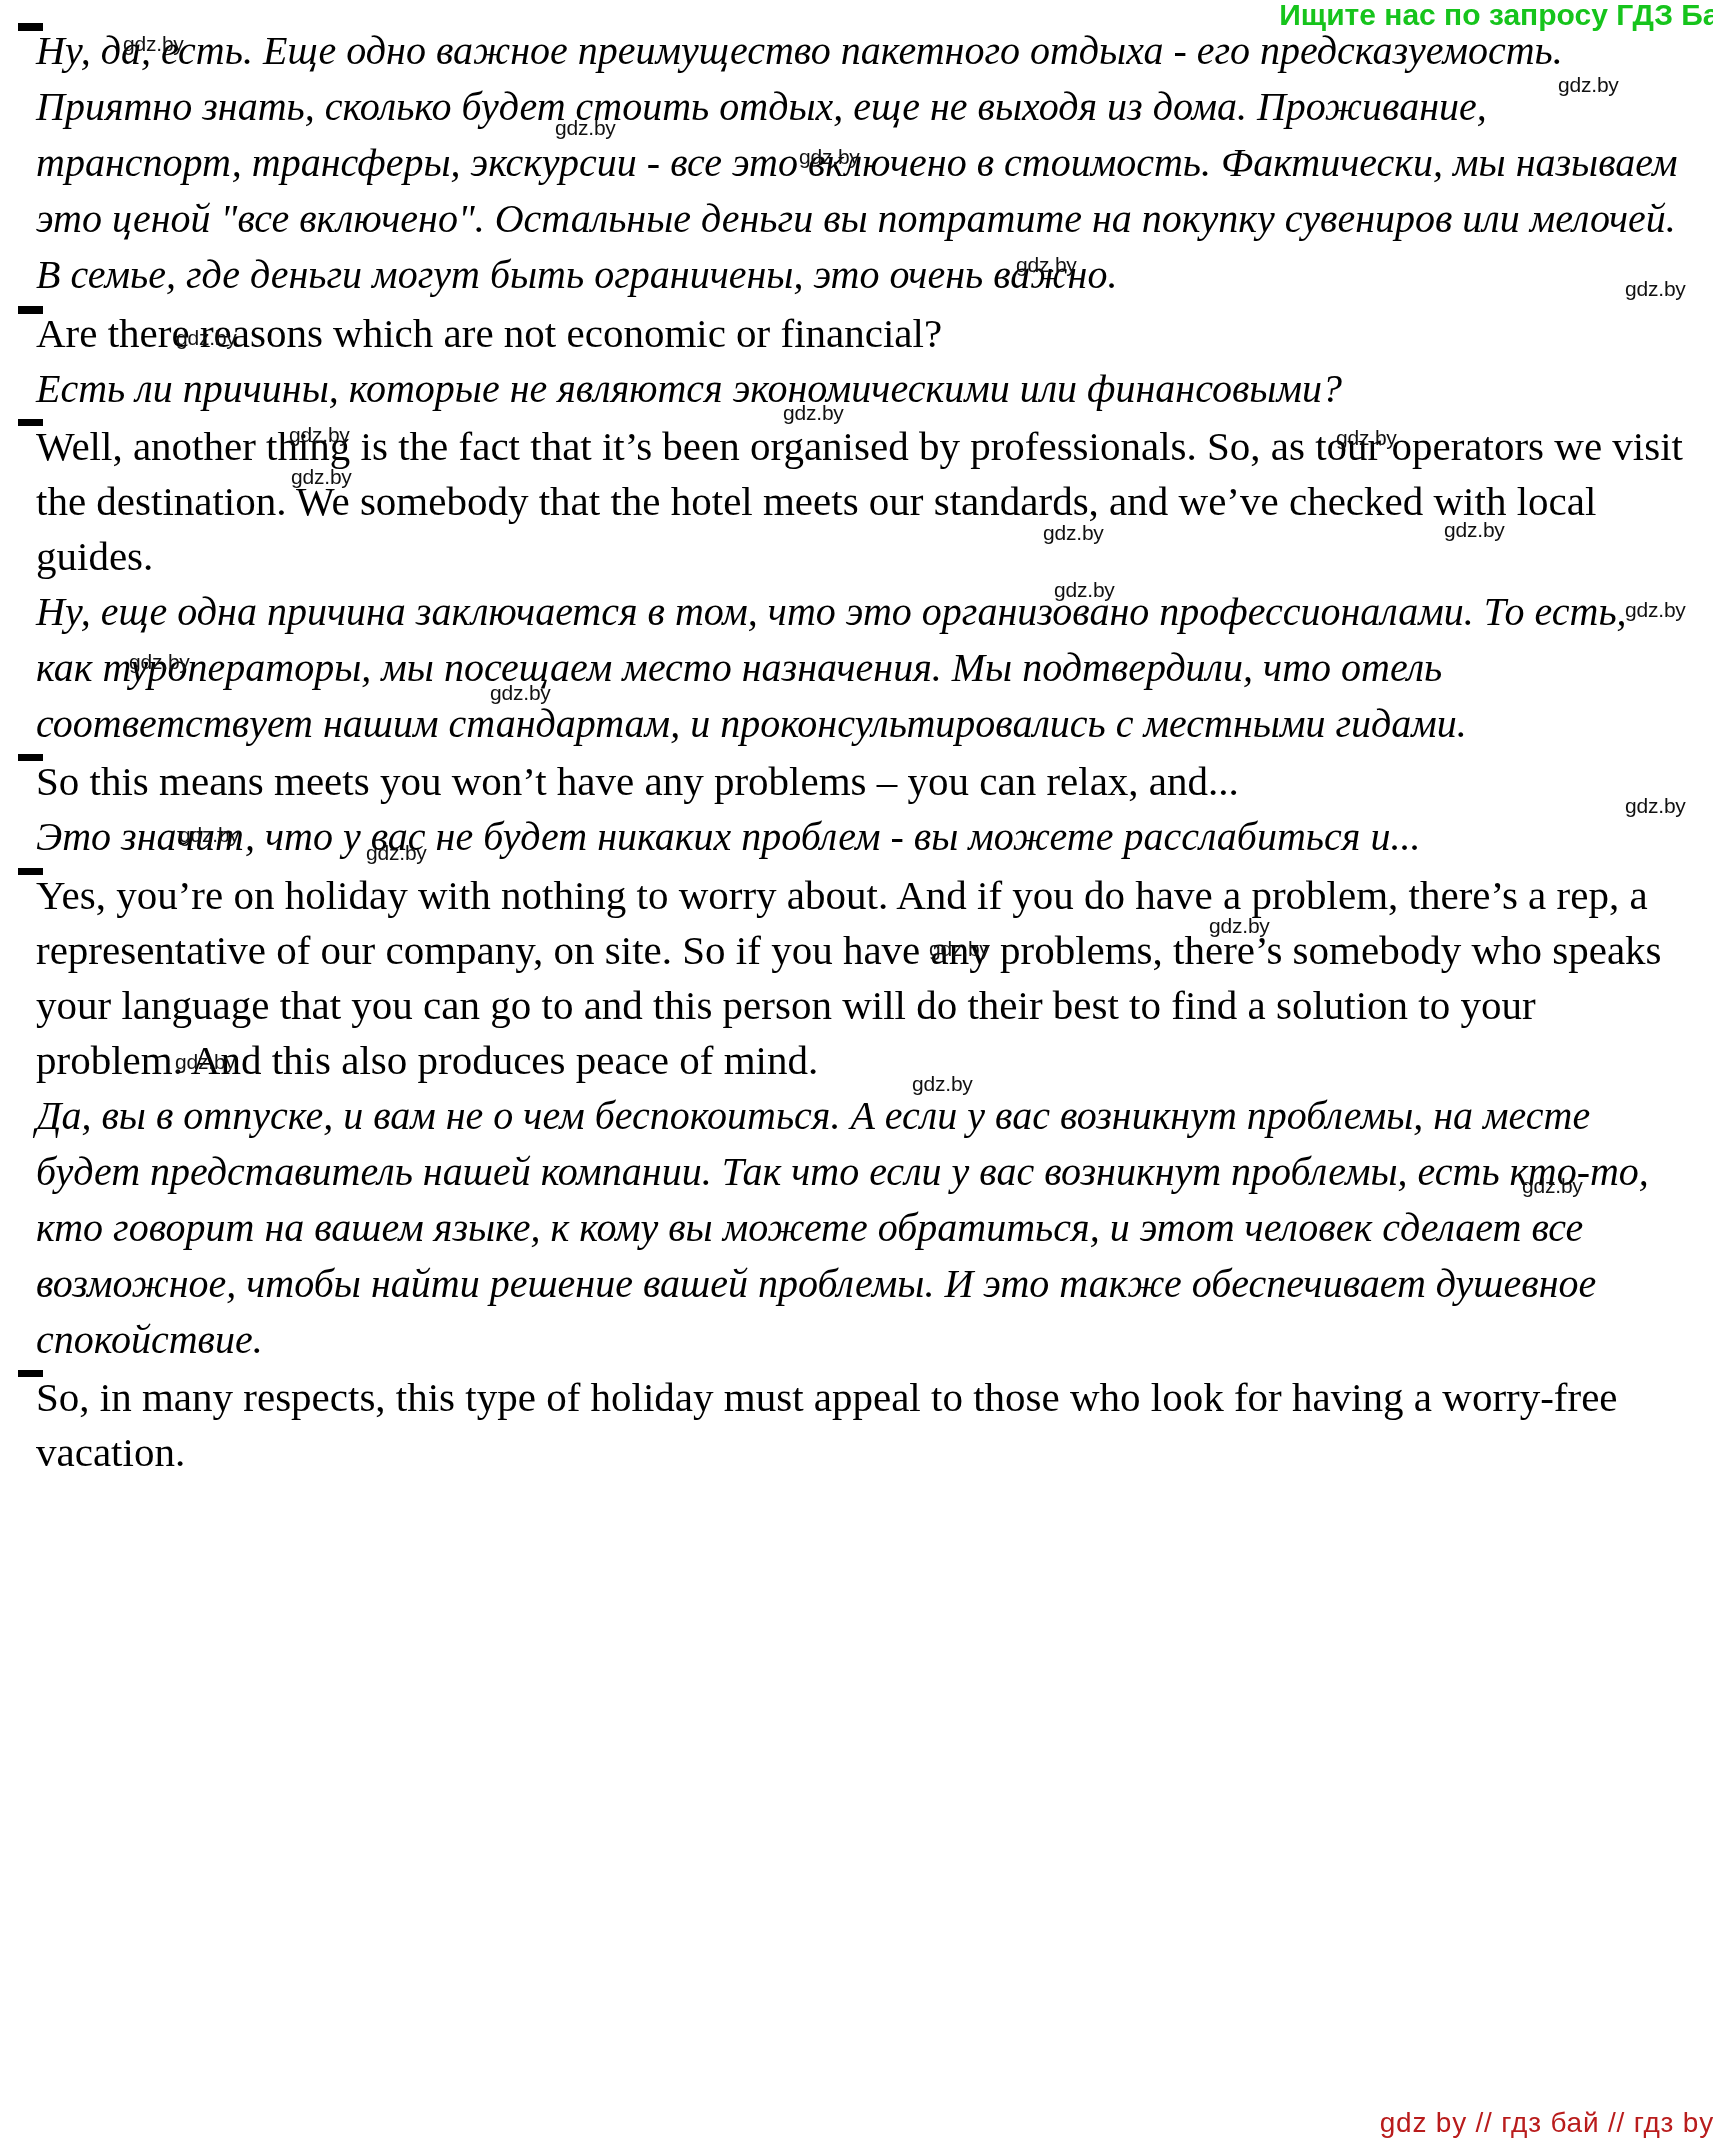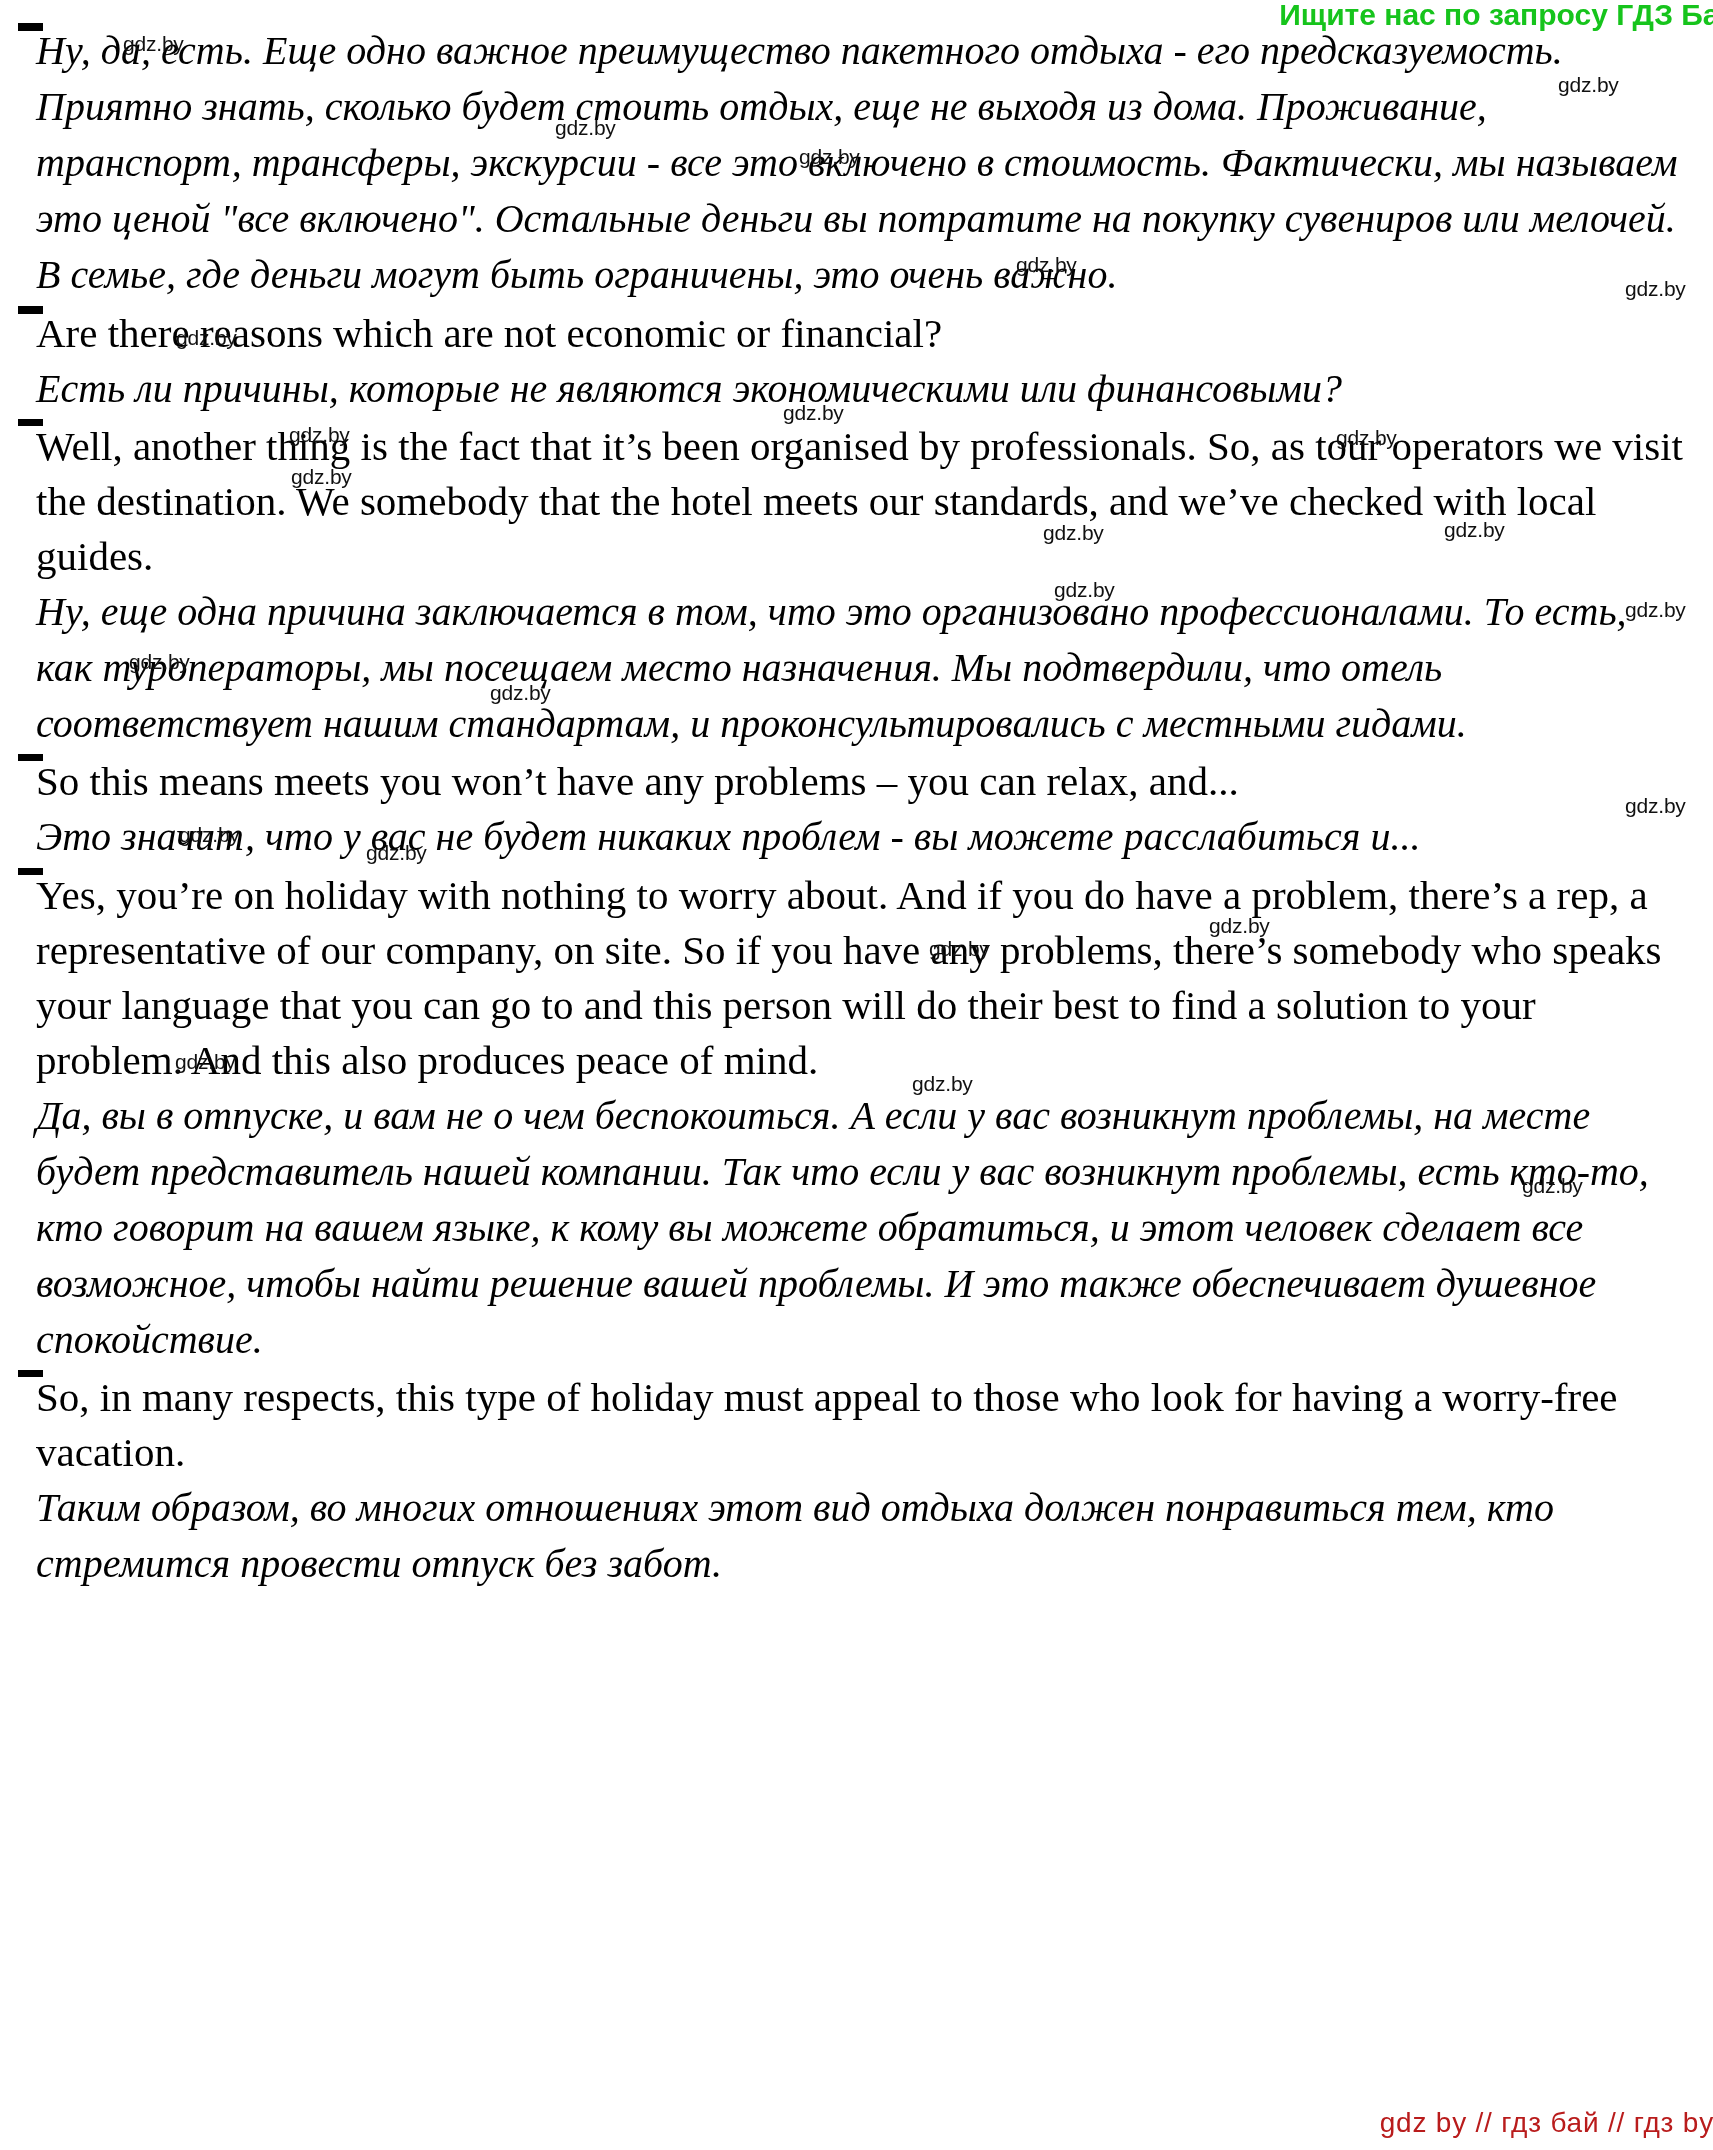--- a/index.html
+++ b/index.html
@@ -135,21 +135,20 @@
 
   <div class="turn" style="margin-top:3.3px;">
     <span class="bullet"></span>
     <div class="en">Yes, you’re on holiday with nothing to worry about. And if you do have a problem, there’s a rep, a representative of our company, on site. So if you have any problems, there’s somebody who speaks your language that you can go to and this person will do their best to find a solution to your problem. And this also produces peace of mind.</div>
     <div class="ru">Да, вы в отпуске, и вам не о чем беспокоиться. А если у вас возникнут проблемы, на месте будет представитель нашей компании. Так что если у вас возникнут проблемы, есть кто-то, кто говорит на вашем языке, к кому вы можете обратиться, и этот человек сделает все возможное, чтобы найти решение вашей проблемы. И это также обеспечивает душевное спокойствие.</div>
   </div>
 
   <div class="turn" style="margin-top:1.7px;">
     <span class="bullet"></span>
     <div class="en">So, in many respects, this type of holiday must appeal to those who look for having a worry-free vacation.</div>
-    <div class="ru">Таким образом, во многих отношениях этот вид отдыха должен понравиться тем, кто стремится провести отпуск без забот.</div>
   </div>
 
 
 </div>
 
 <div id="watermark-layer">
     <span class="wm" style="left: 123px; top: 32px; color: rgb(17, 17, 17);">gdz.by</span>
     <span class="wm" style="left: 1558px; top: 73px; color: rgb(17, 17, 17);">gdz.by</span>
     <span class="wm" style="left: 555px; top: 116px; color: rgb(17, 17, 17);">gdz.by</span>
     <span class="wm" style="left: 799px; top: 145px; color: rgb(17, 17, 17);">gdz.by</span>

